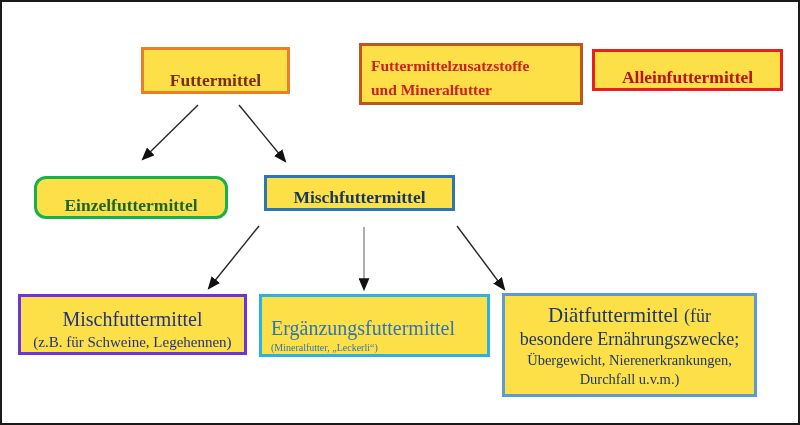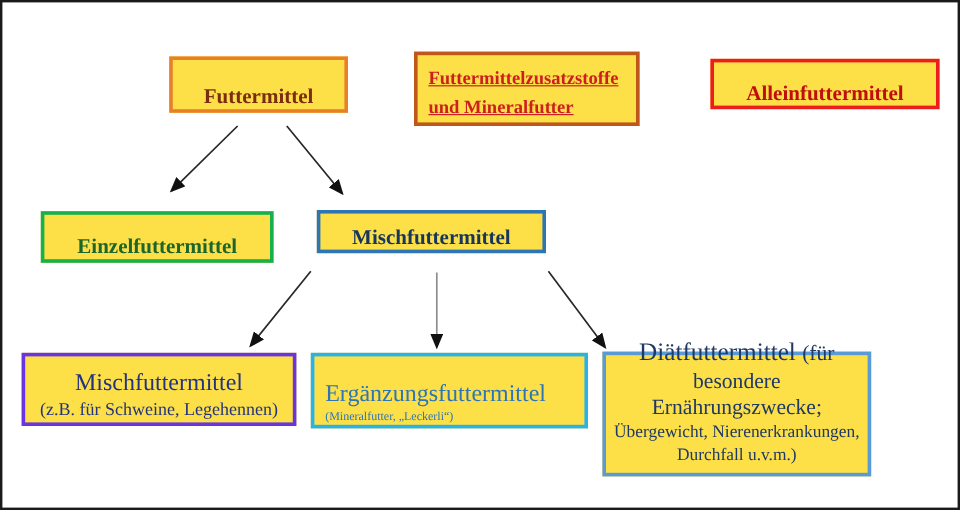--- a/index.html
+++ b/index.html
@@ -25,27 +25,27 @@
   .leftal{align-items:flex-start;text-align:left;padding-left:9px;padding-right:4px;}
   .bold{font-weight:bold;}
   .t17{font-size:17.5px;}
   .t15{font-size:15.5px;line-height:1.55;}
   .big{font-size:20px;line-height:1.25;}
   .mid{font-size:18px;line-height:1.25;}
   .small{font-size:14.5px;line-height:1.35;}
   #arrow-layer{position:absolute;left:0;top:0;width:800px;height:425px;pointer-events:none;}
   
   #b-futtermittel{left:139px;top:45px;width:149px;height:47px;}
-  #b-zusatzstoffe{left:343px;top:41px;width:188px;height:62px;text-decoration:underline;}
+  #b-zusatzstoffe{left:357px;top:41px;width:224px;height:62px;}
   #b-arznei{left:590px;top:47px;width:191px;height:42px;}
   #b-einzel{left:32px;top:174px;width:194px;height:43px;}
   #b-misch{left:262px;top:173px;width:191px;height:36px;}
   #b-allein{left:16px;top:292px;width:229px;height:61px;}
   #b-ergaenzung{left:257px;top:292px;width:231px;height:63px;}
-  #b-diaet{left:500px;top:291px;width:224px;height:104px;padding:4px 6px;}
+  #b-diaet{left:500px;top:291px;width:255px;height:104px;padding:4px 6px;}
 </style>
 </head>
 <body>
 
 <div class="canvas">
 
   <svg id="arrow-layer" xmlns="http://www.w3.org/2000/svg">
     <defs>
       <marker id="ah" viewBox="0 0 12 10" refX="10" refY="5" markerWidth="13" markerHeight="11" markerUnits="userSpaceOnUse" orient="auto">
         <path d="M0,0 L12,5 L0,10 Z" fill="#111"></path>
@@ -64,21 +64,21 @@
 
   <div class="box leftal" id="b-zusatzstoffe" style="border-color: rgb(192, 86, 26); color: rgb(204, 31, 31);">
     <span class="bold t15">Futtermittelzusatzstoffe</span>
     <span class="bold t15">und Mineralfutter</span>
   </div>
 
   <div class="box center" id="b-arznei" style="border-color: rgb(238, 29, 29); color: rgb(192, 13, 13);">
     <span class="bold t17">Alleinfuttermittel</span>
   </div>
 
-  <div class="box center" id="b-einzel" style="border-color: rgb(23, 176, 74); color: rgb(29, 102, 43);">
+  <div class="box center" id="b-einzel" style="border-color: rgb(23, 176, 74); color: rgb(29, 102, 43); border-radius: 12px;">
     <span class="bold t17">Einzelfuttermittel</span>
   </div>
 
   <div class="box center" id="b-misch" style="border-color: rgb(46, 117, 182); color: rgb(23, 54, 93);">
     <span class="bold t17">Mischfuttermittel</span>
   </div>
 
   <div class="box center" id="b-allein" style="border-color: rgb(106, 53, 224); color: rgb(36, 51, 127);">
     <span class="big">Mischfuttermittel</span>
     <span class="small" style="font-size:15px;">(z.B. für Schweine, Legehennen)</span>

